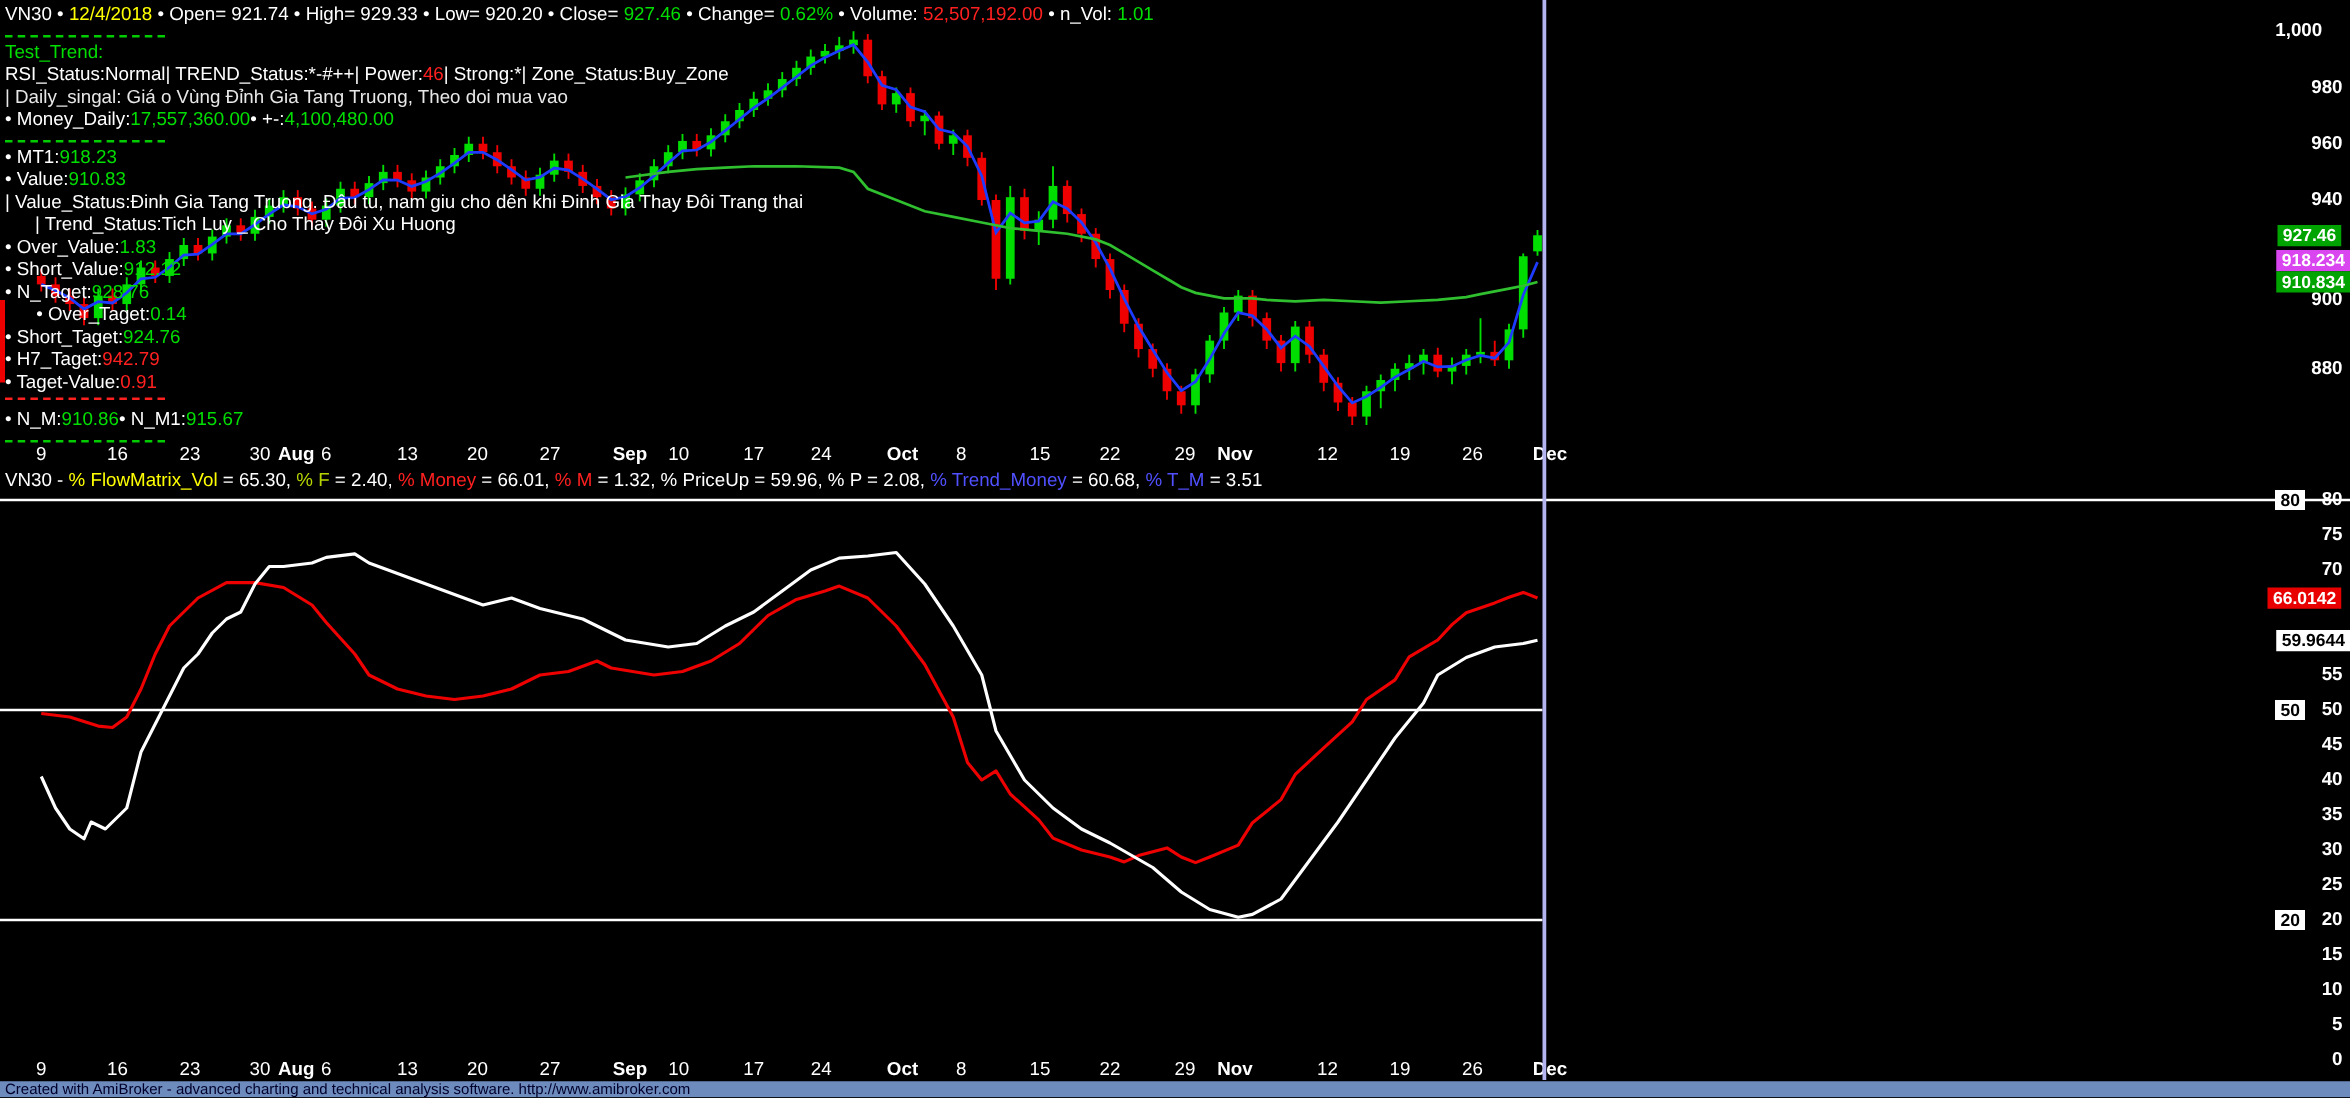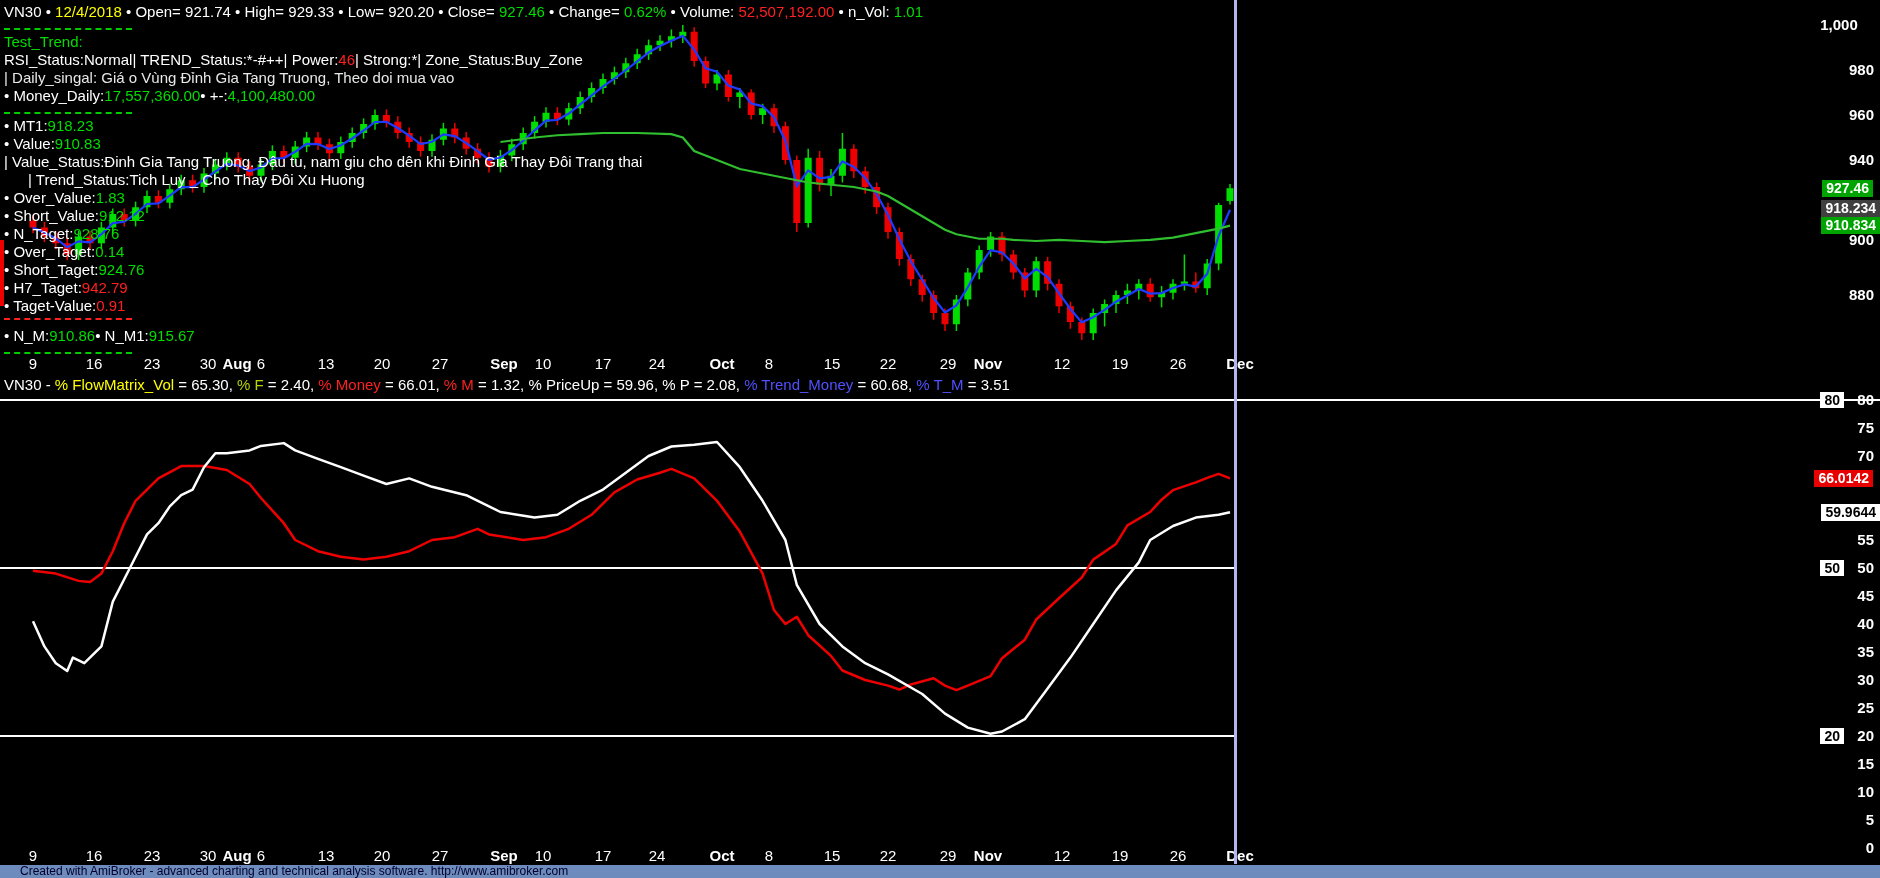--- a/index.html
+++ b/index.html
@@ -19,21 +19,21 @@
   .tag .arr{position:absolute;left:-8px;top:0;width:0;height:0;
        border-top:8.5px solid transparent;border-bottom:8.5px solid transparent;}
   .xlab{position:absolute;color:#fff;font-size:15px;transform:translateX(-50%);
         line-height:16px;}
   .xlab.b{font-weight:700;}
   #sepline{position:absolute;left:0;top:399px;width:1880px;height:2px;background:#fff;}
   #cursor{position:absolute;top:0;height:864px;width:3px;background:#b4b4f0;}
   #p2title{position:absolute;left:4px;top:376px;white-space:nowrap;font-size:15px;}
   #statusbar{position:absolute;left:0;top:865px;width:1880px;height:13px;
              background:#6d8bbd;color:#00002a;font-size:12px;line-height:13px;
-             padding-left:20px;box-sizing:border-box;}
+             padding-left:4px;box-sizing:border-box;}
 </style>
 </head>
 <body>
 
 <div id="app">
   <div>
     <svg id="p1svg" width="1880" height="374">
         <rect x="0" y="240" width="4" height="66" fill="#ee0000"></rect>
         <line x1="33" y1="215.125" x2="33" y2="233.125" stroke="#ee0000" stroke-width="1.5"></line>
         <rect x="29.5" y="220.75" width="7" height="6.75" fill="#ee0000"></rect>
@@ -266,39 +266,39 @@
       <div class="ovl" style="top: 51px;"><span style="color: rgb(255, 255, 255);">RSI_Status:Normal| TREND_Status:*-#++| Power:</span><span style="color: rgb(255, 32, 32);">46</span><span style="color: rgb(255, 255, 255);">| Strong:*| Zone_Status:Buy_Zone</span></div>
       <div class="ovl" style="top: 69px;"><span style="color: rgb(232, 232, 232);">| Daily_singal: Giá o Vùng Đỉnh Gia Tang Truong, Theo doi mua vao</span></div>
       <div class="ovl" style="top: 87px;"><span style="color: rgb(255, 255, 255);">• Money_Daily:</span><span style="color: rgb(0, 221, 0);">17,557,360.00</span><span style="color: rgb(255, 255, 255);">• +-:</span><span style="color: rgb(0, 221, 0);">4,100,480.00</span></div>
       <div class="ovl" style="top: 117px;"><span style="color: rgb(255, 255, 255);">• MT1:</span><span style="color: rgb(0, 221, 0);">918.23</span></div>
       <div class="ovl" style="top: 135px;"><span style="color: rgb(255, 255, 255);">• Value:</span><span style="color: rgb(0, 221, 0);">910.83</span></div>
       <div class="ovl" style="top: 153px;"><span style="color: rgb(255, 255, 255);">| Value_Status:Đinh Gia Tang Truong. Đâu tu, nam giu cho dên khi Đinh Gia Thay Đôi Trang thai</span></div>
       <div class="ovl" style="top: 171px;"><span style="color: rgb(255, 255, 255); margin-left: 24px;">| Trend_Status:Tich Luy _ Cho Thay Đôi Xu Huong</span></div>
       <div class="ovl" style="top: 189px;"><span style="color: rgb(255, 255, 255);">• Over_Value:</span><span style="color: rgb(0, 221, 0);">1.83</span></div>
       <div class="ovl" style="top: 207px;"><span style="color: rgb(255, 255, 255);">• Short_Value:</span><span style="color: rgb(0, 221, 0);">912.12</span></div>
       <div class="ovl" style="top: 225px;"><span style="color: rgb(255, 255, 255);">• N_Taget:</span><span style="color: rgb(0, 221, 0);">928.76</span></div>
-      <div class="ovl" style="top: 243px;"><span style="color: rgb(255, 255, 255);">• Over_Taget:</span><span style="color: rgb(0, 221, 0);">0.14</span></div>
+      <div class="ovl" style="top: 243px; padding-left: 25px;"><span style="color: rgb(255, 255, 255);">• Over_Taget:</span><span style="color: rgb(0, 221, 0);">0.14</span></div>
       <div class="ovl" style="top: 261px;"><span style="color: rgb(255, 255, 255);">• Short_Taget:</span><span style="color: rgb(0, 221, 0);">924.76</span></div>
       <div class="ovl" style="top: 279px;"><span style="color: rgb(255, 255, 255);">• H7_Taget:</span><span style="color: rgb(255, 32, 32);">942.79</span></div>
       <div class="ovl" style="top: 297px;"><span style="color: rgb(255, 255, 255);">• Taget-Value:</span><span style="color: rgb(255, 32, 32);">0.91</span></div>
       <div class="ovl" style="top: 327px;"><span style="color: rgb(255, 255, 255);">• N_M:</span><span style="color: rgb(0, 221, 0);">910.86</span><span style="color: rgb(255, 255, 255);">• N_M1:</span><span style="color: rgb(0, 221, 0);">915.67</span></div>
       <div class="dash" style="top: 28px; border-top-color: rgb(0, 204, 0);"></div>
       <div class="dash" style="top: 112px; border-top-color: rgb(0, 204, 0);"></div>
       <div class="dash" style="top: 318px; border-top-color: rgb(255, 32, 32);"></div>
       <div class="dash" style="top: 352px; border-top-color: rgb(0, 204, 0);"></div>
     </div>
   <div id="p1axis">
       <div class="ytick" style="top: 17px; text-align: center;">1,000</div>
       <div class="ytick" style="top: 62px;">980</div>
       <div class="ytick" style="top: 107px;">960</div>
       <div class="ytick" style="top: 152px;">940</div>
       <div class="ytick" style="top: 232px;">900</div>
       <div class="ytick" style="top: 287px;">880</div>
       <div class="tag" style="background: rgb(0, 164, 0); color: rgb(255, 255, 255); top: 180px; right: 7px;">927.46<span class="arr" style="border-right-color: rgb(0, 164, 0);"></span></div>
-      <div class="tag" style="background: #404040; color: rgb(255, 255, 255); top: 200px; right: 0px;">918.234</div>
+      <div class="tag" style="background: #d946ef; color: rgb(255, 255, 255); top: 200px; right: 0px;">918.234</div>
       <div class="tag" style="background: rgb(0, 164, 0); color: rgb(255, 255, 255); top: 217px; right: 0px;">910.834</div>
     </div>
   <div id="xaxis1">
       <div class="xlab" style="left: 33px; top: 356px;">9</div>
       <div class="xlab" style="left: 94px; top: 356px;">16</div>
       <div class="xlab" style="left: 152px; top: 356px;">23</div>
       <div class="xlab" style="left: 208px; top: 356px;">30</div>
       <div class="xlab b" style="left: 237px; top: 356px;">Aug</div>
       <div class="xlab" style="left: 261px; top: 356px;">6</div>
       <div class="xlab" style="left: 326px; top: 356px;">13</div>

